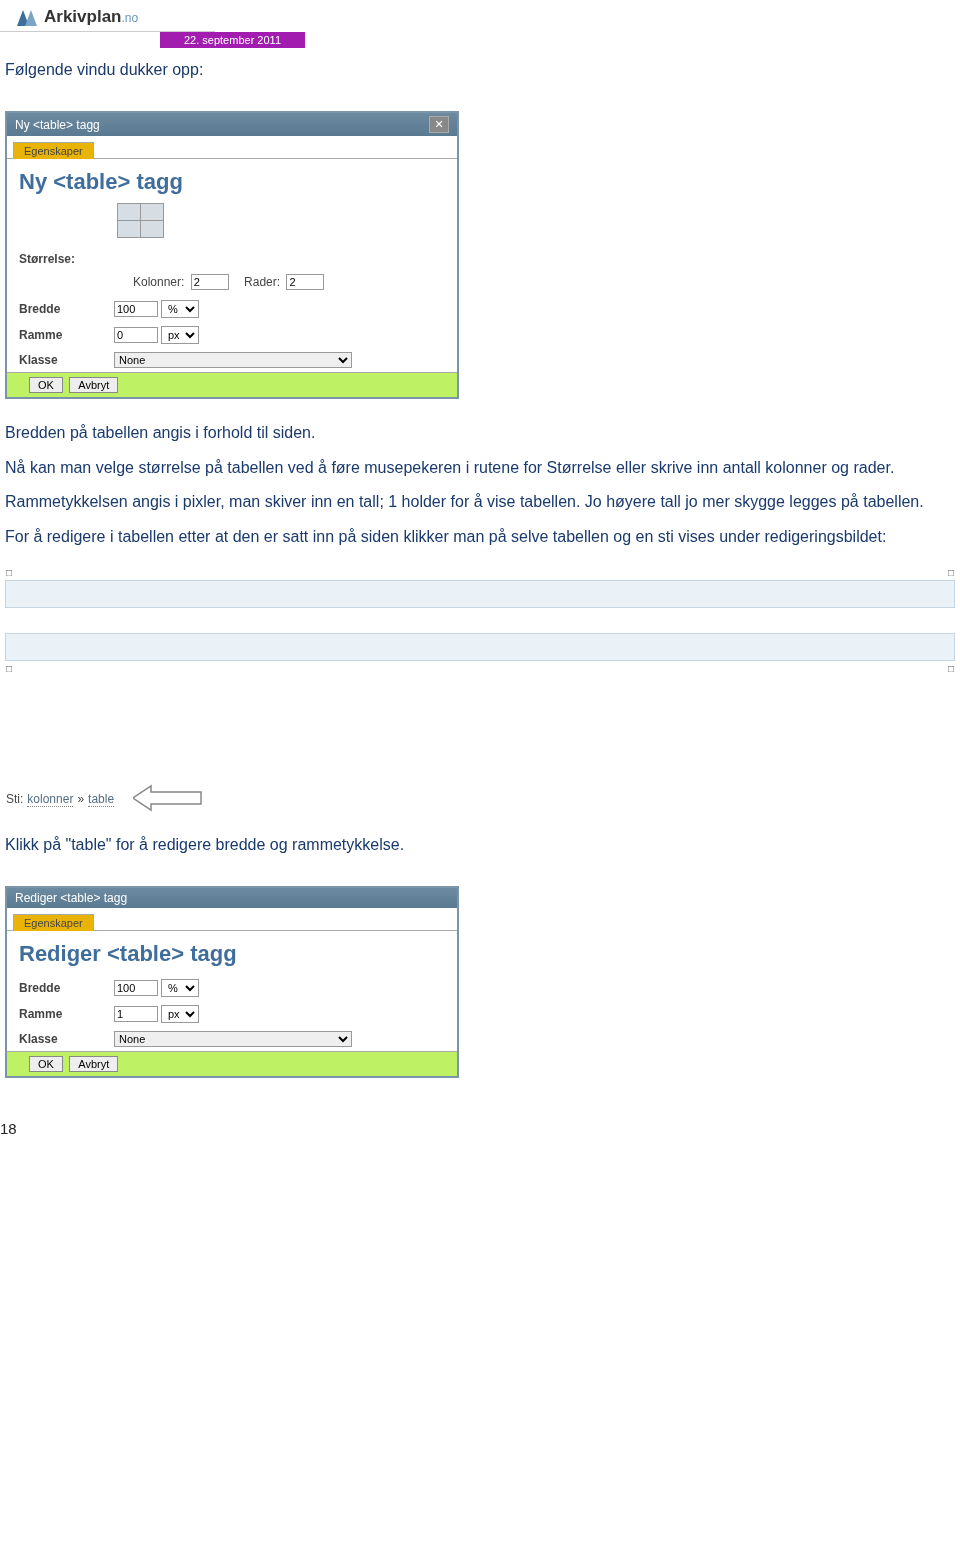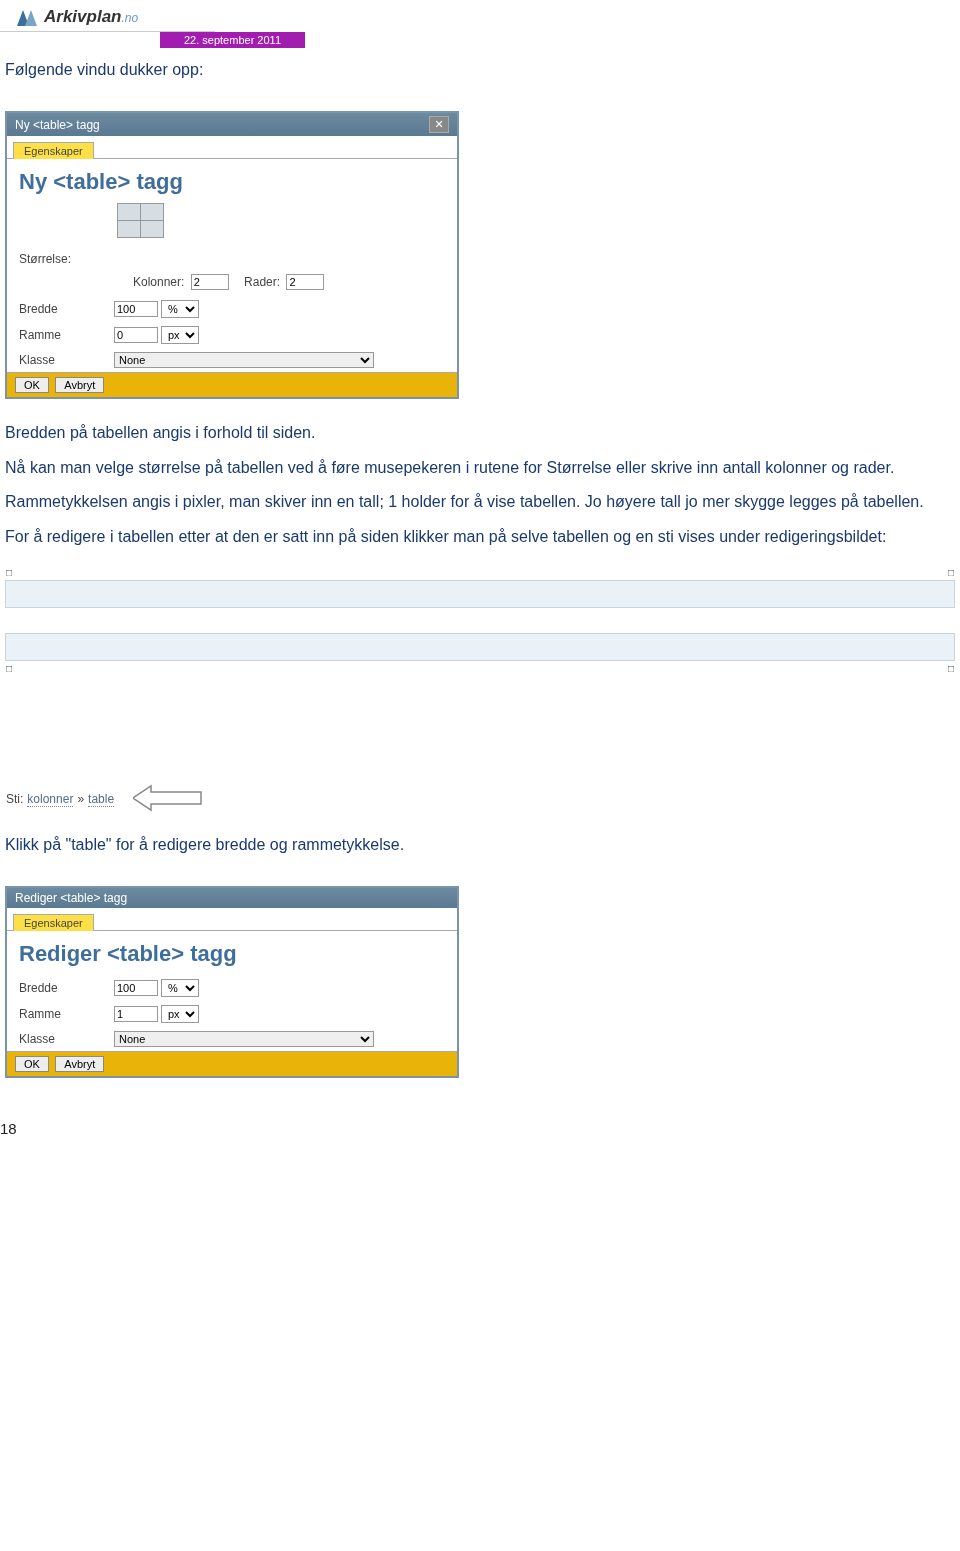--- a/index.html
+++ b/index.html
@@ -10,21 +10,20 @@
     color: #333;
     background: #fff;
     width: 960px;
   }
   .header-logo {
     display: flex;
     align-items: center;
     padding: 6px 10px 3px 15px;
     border-bottom: 1px solid #ccc;
     width: 190px;
-    font-style: italic;
   }
   .logo-icon {
     width: 24px;
     height: 22px;
     margin-right: 5px;
   }
   .logo-text {
     font-size: 17px;
     font-weight: bold;
     color: #333;
@@ -79,21 +78,21 @@
     line-height: 14px;
     font-size: 11px;
     cursor: pointer;
   }
   .tab {
     display: inline-block;
     border: 1px solid #aaa;
     border-bottom: none;
     padding: 2px 10px;
     margin: 6px 0 0 6px;
-    background: #fde047;
+    background: #eab308;
     font-size: 11px;
     color: #444;
   }
   .tab-line { border-bottom: 1px solid #aaa; margin-top:-1px; }
   .dialog-heading {
     color: #3f6e9c;
     font-size: 22px;
     font-weight: bold;
     padding: 10px 12px 8px 12px;
   }
@@ -108,57 +107,57 @@
     border: 1px solid #999;
     background: #d6dde3;
   }
   .form-row {
     display: flex;
     align-items: center;
     padding: 4px 12px;
     font-size: 12px;
     color: #444;
   }
-  .form-row .lbl { width: 95px; }
+  .form-row .lbl { width: 95px; font-weight: bold; }
   .form-row input.num {
     width: 38px;
     font-size: 11px;
     padding: 1px 2px;
     border: 1px solid #999;
   }
   .form-row .unit {
     width: 38px;
     font-size: 11px;
     padding: 1px 2px;
     border: 1px solid #999;
     background: #fff;
     margin-left: 3px;
   }
   .form-row select.wide {
-    width: 260px;
+    width: 238px;
     font-size: 11px;
     border: 1px solid #999;
   }
   .kol-row {
     padding: 4px 12px 6px 110px;
     font-size: 12px;
     color: #444;
     margin-left: 16px;
   }
   .kol-row input {
     width: 32px;
     font-size: 11px;
     padding: 1px 2px;
     border: 1px solid #999;
     margin: 0 12px 0 3px;
   }
   .dialog-buttons {
     border-top: 1px solid #aaa;
-    padding: 4px 8px;
-    background: #eab308;
+    padding: 4px 22px;
+    background: #bef264;
   }
   .dialog-buttons button {
     font-size: 11px;
     padding: 1px 8px;
     border: 1px solid #888;
     background: #eee;
     margin-right: 3px;
     cursor: pointer;
   }
 

